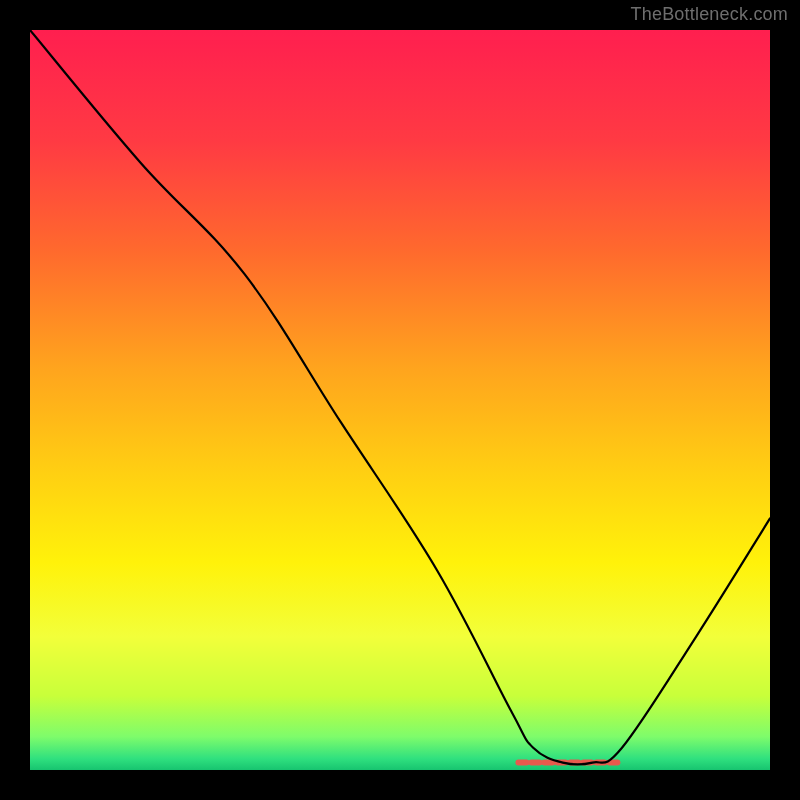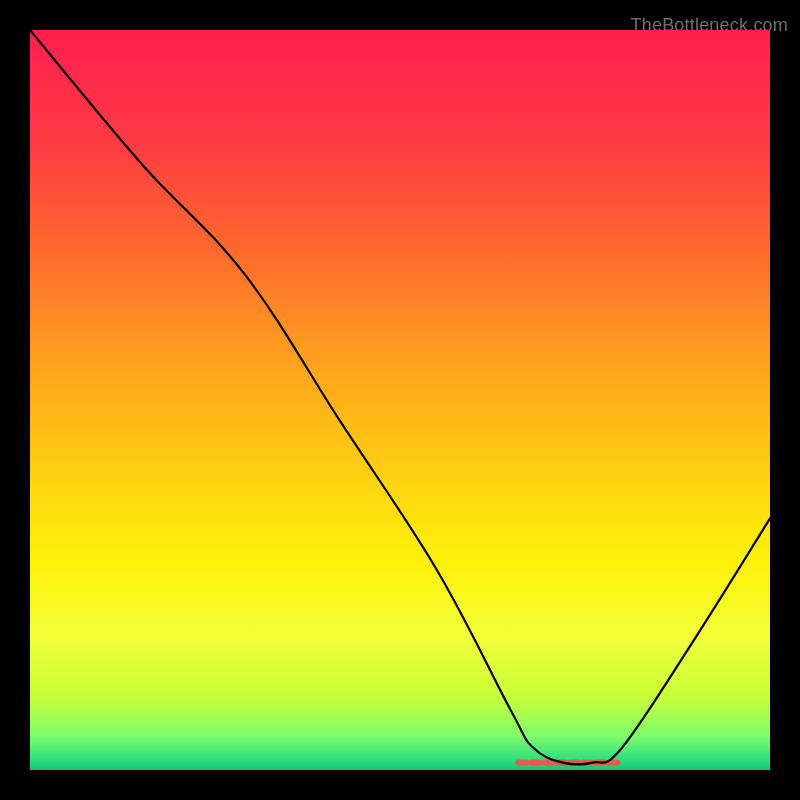--- a/index.html
+++ b/index.html
@@ -20,21 +20,20 @@
     background: #000000;
   }
   .watermark {
     position: absolute;
     top: 4px;
     right: 12px;
     color: #6e6e6e;
     font-size: 18px;
     letter-spacing: 0.2px;
     font-weight: 400;
-    margin-top: 11px;
   }
   .plot-wrap {
     position: absolute;
     left: 30px;
     top: 30px;
     width: 740px;
     height: 740px;
   }
   svg { display: block; }
 </style>

